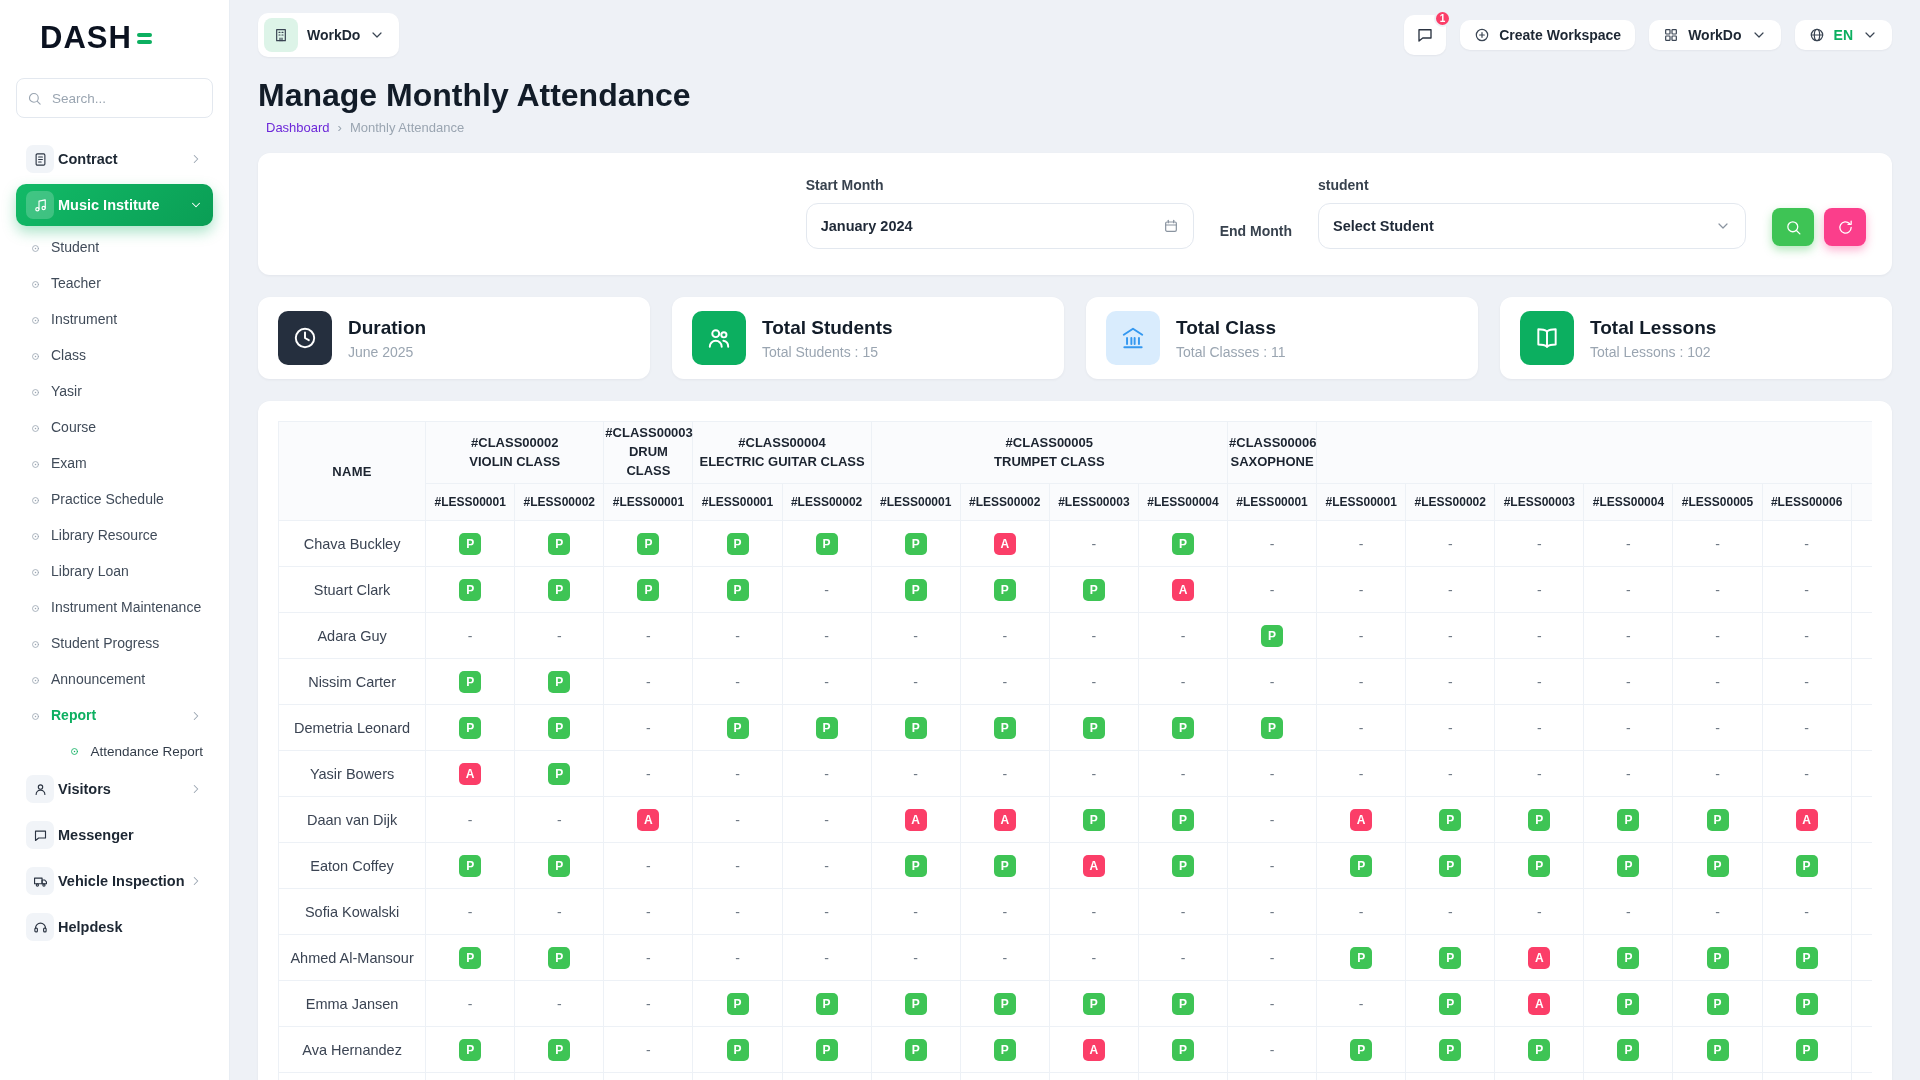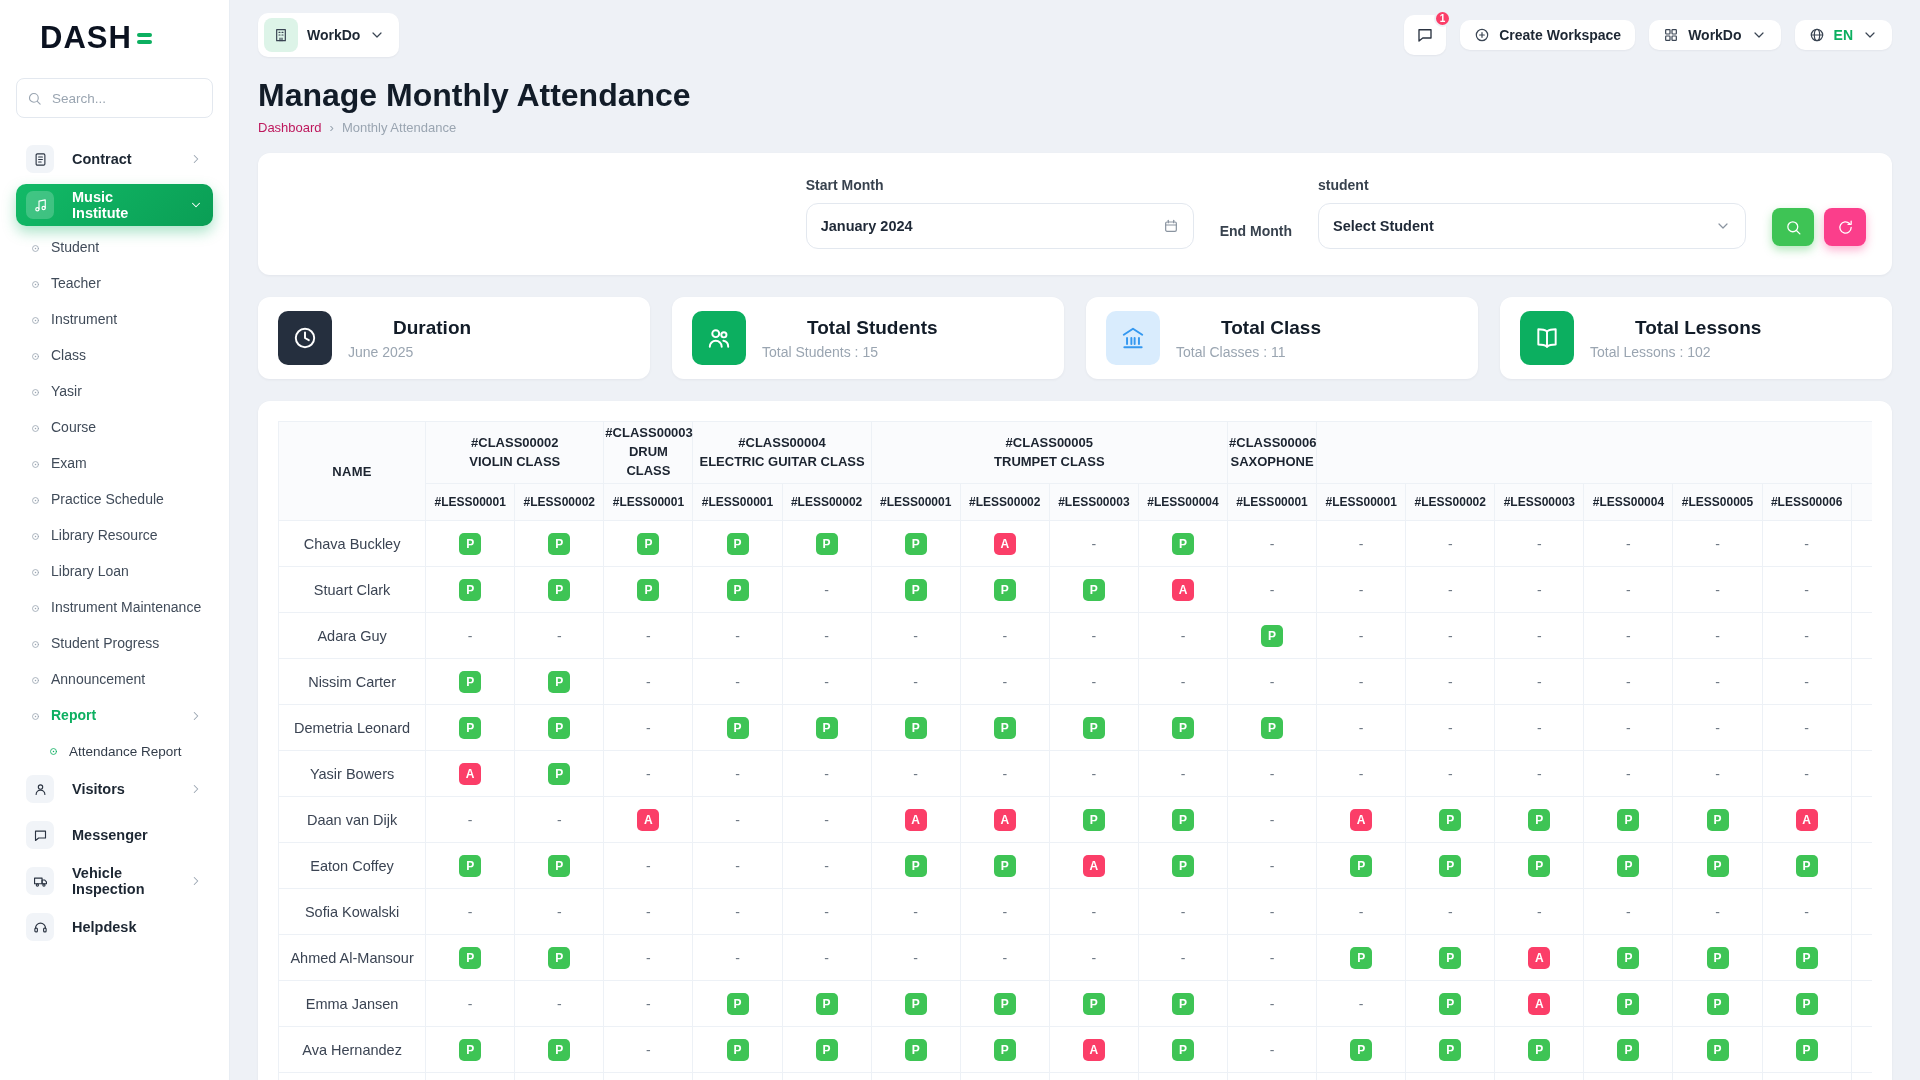--- a/index.html
+++ b/index.html
@@ -17,40 +17,40 @@
   .logo-accent { display:inline-block; }
   .logo-accent i { display:block; width:15px; height:4px; background:#0caf60; border-radius:2px; margin:3px 0; }
   .search-box { display:flex; align-items:center; gap:8px; height:40px; border:1px solid #e3e8ef;
     border-radius:8px; padding:0 10px; background:#fff; margin-bottom:20px; color:#9aa5b1; }
   .search-box input { border:none; outline:none; flex:1; font-size:13.5px; min-width:0;
     font-family:"Liberation Sans", sans-serif; color:#374151; background:transparent; }
   .search-box input::placeholder { color:#9aa5b1; }
   .search-box .ic { width:15px; height:15px; }
 
   .nav { display:flex; flex-direction:column; }
-  .nav-top { display:flex; align-items:center; gap:18px; height:42px; padding:0 10px;
+  .nav-top { display:flex; align-items:center; gap:4px; height:42px; padding:0 10px;
     border-radius:10px; cursor:pointer; margin-bottom:4px; color:#1d2733; }
   .nav-top .nav-lbl { font-size:14.5px; font-weight:700; }
   .nav-ic { width:28px; height:28px; border-radius:7px; background:#f1f4f8; color:#2b3442;
     display:flex; align-items:center; justify-content:center; flex:0 0 auto; }
   .nav-ic .ic { width:15px; height:15px; }
   .nav-top .chev, .nav-sub .chev { margin-left:auto; }
   .nav-top.active { background:linear-gradient(135deg,#12ba67,#0a9e55); color:#fff;
     box-shadow:0 6px 14px rgba(12,175,96,.35); }
   .nav-top.active .nav-ic { background:rgba(255,255,255,.2); color:#fff; }
   .nav-top.active .chev { color:#fff; }
   .nav-sub { display:flex; align-items:center; gap:10px; min-height:36px; padding:2px 10px 2px 14px;
     cursor:pointer; color:#404b59; }
   .nav-sub .nav-lbl { font-size:14px; font-weight:500; line-height:1.25; }
   .nav-sub.hl { color:#0caf60; }
   .nav-sub.hl .nav-lbl { font-weight:600; }
   .bullet { color:#9aa5b1; display:flex; flex:0 0 auto; }
   .bullet .ic { width:11px; height:11px; }
   .nav-subsub { display:flex; align-items:center; gap:10px; min-height:34px; padding:2px 10px 2px 32px;
-    cursor:pointer; color:#323c49; }
+    cursor:pointer; color:#323c49;justify-content:flex-end; }
   .nav-subsub .bullet { color:#0caf60; }
   .nav-subsub .nav-lbl { font-size:13.5px; font-weight:500; }
 
   
   .main { margin-left:230px; padding:0 28px; }
 
   .topbar { display:flex; align-items:center; justify-content:space-between; padding:13px 0 10px; }
   .pill { display:flex; align-items:center; gap:9px; background:#fff; border-radius:10px;
     padding:7px 14px; cursor:pointer; box-shadow:0 1px 2px rgba(16,24,40,.05); font-size:14px;
     font-weight:600; color:#1d2733; }
@@ -63,21 +63,21 @@
     display:flex; align-items:center; justify-content:center; cursor:pointer; color:#2b3442;
     box-shadow:0 1px 2px rgba(16,24,40,.05); }
   .noti-badge { position:absolute; top:-5px; right:-5px; min-width:17px; height:17px; border-radius:9px;
     background:#fb3e68; color:#fff; font-size:10px; font-weight:700; display:flex; align-items:center;
     justify-content:center; padding:0 4px; border:2px solid #eef1f6; }
   .lang-pill .lang-lbl { color:#0caf60; }
   .pill .ic { width:16px; height:16px; color:#3a4553; }
 
   .page-title { font-size:32px; font-weight:700; color:#121c28; margin:10px 0 6px; }
   .breadcrumb { display:flex; align-items:center; gap:8px; font-size:13px; }
-  .breadcrumb .crumb-link { color:#be185d; cursor:pointer; }
+  .breadcrumb .crumb-link { color:#6d28d9; cursor:pointer;margin-left:8px; }
   .breadcrumb .sep { color:#9aa5b1; font-size:13px; }
   .breadcrumb .crumb-current { color:#9aa5b1; }
 
   .card { background:#fff; border-radius:12px; box-shadow:0 1px 3px rgba(16,24,40,.05); }
 
   
   .filter-card { margin-top:18px; padding:24px 26px 26px; display:flex; justify-content:flex-end;
     align-items:flex-end; gap:26px; }
   .fgroup { display:flex; flex-direction:column;font-weight:bold; }
   .fgroup label { font-size:14px; color:#38424e; margin-bottom:10px; }
@@ -96,21 +96,21 @@
 
   
   .stats-row { display:flex; gap:22px; margin-top:22px; }
   .stat-card { flex:1; padding:14px 20px; display:flex; align-items:center; gap:16px; }
   .stat-ic { width:54px; height:54px; border-radius:10px; display:flex; align-items:center;
     justify-content:center; flex:0 0 auto; }
   .stat-ic .ic { width:26px; height:26px; }
   .stat-ic.dark { background:#252f3e; color:#fff; }
   .stat-ic.green { background:#0caf60; color:#fff; }
   .stat-ic.blue { background:#d9ecfd; color:#3498f0; }
-  .stat-title { font-size:19px; font-weight:700; color:#121c28;margin-left:45px; }
+  .stat-title { font-size:19px; font-weight:700; color:#121c28; }
   .stat-sub { font-size:14px; color:#9aa5b1; margin-top:5px; }
 
   
   .table-card { margin-top:22px; padding:20px; height:700px; }
   .table-wrap { overflow:hidden; width:100%; height:100%; }
   table { border-collapse:collapse; table-layout:fixed; width:1663px; }
   th, td { border:1px solid #edf1f6; }
   thead th { background:#fafbfd; color:#1c2430; text-align:center; }
   th.name-h { width:147px; font-size:13px; font-weight:700; letter-spacing:.3px; }
   th.grp { height:62px; font-size:13px; font-weight:700; line-height:1.45; }

